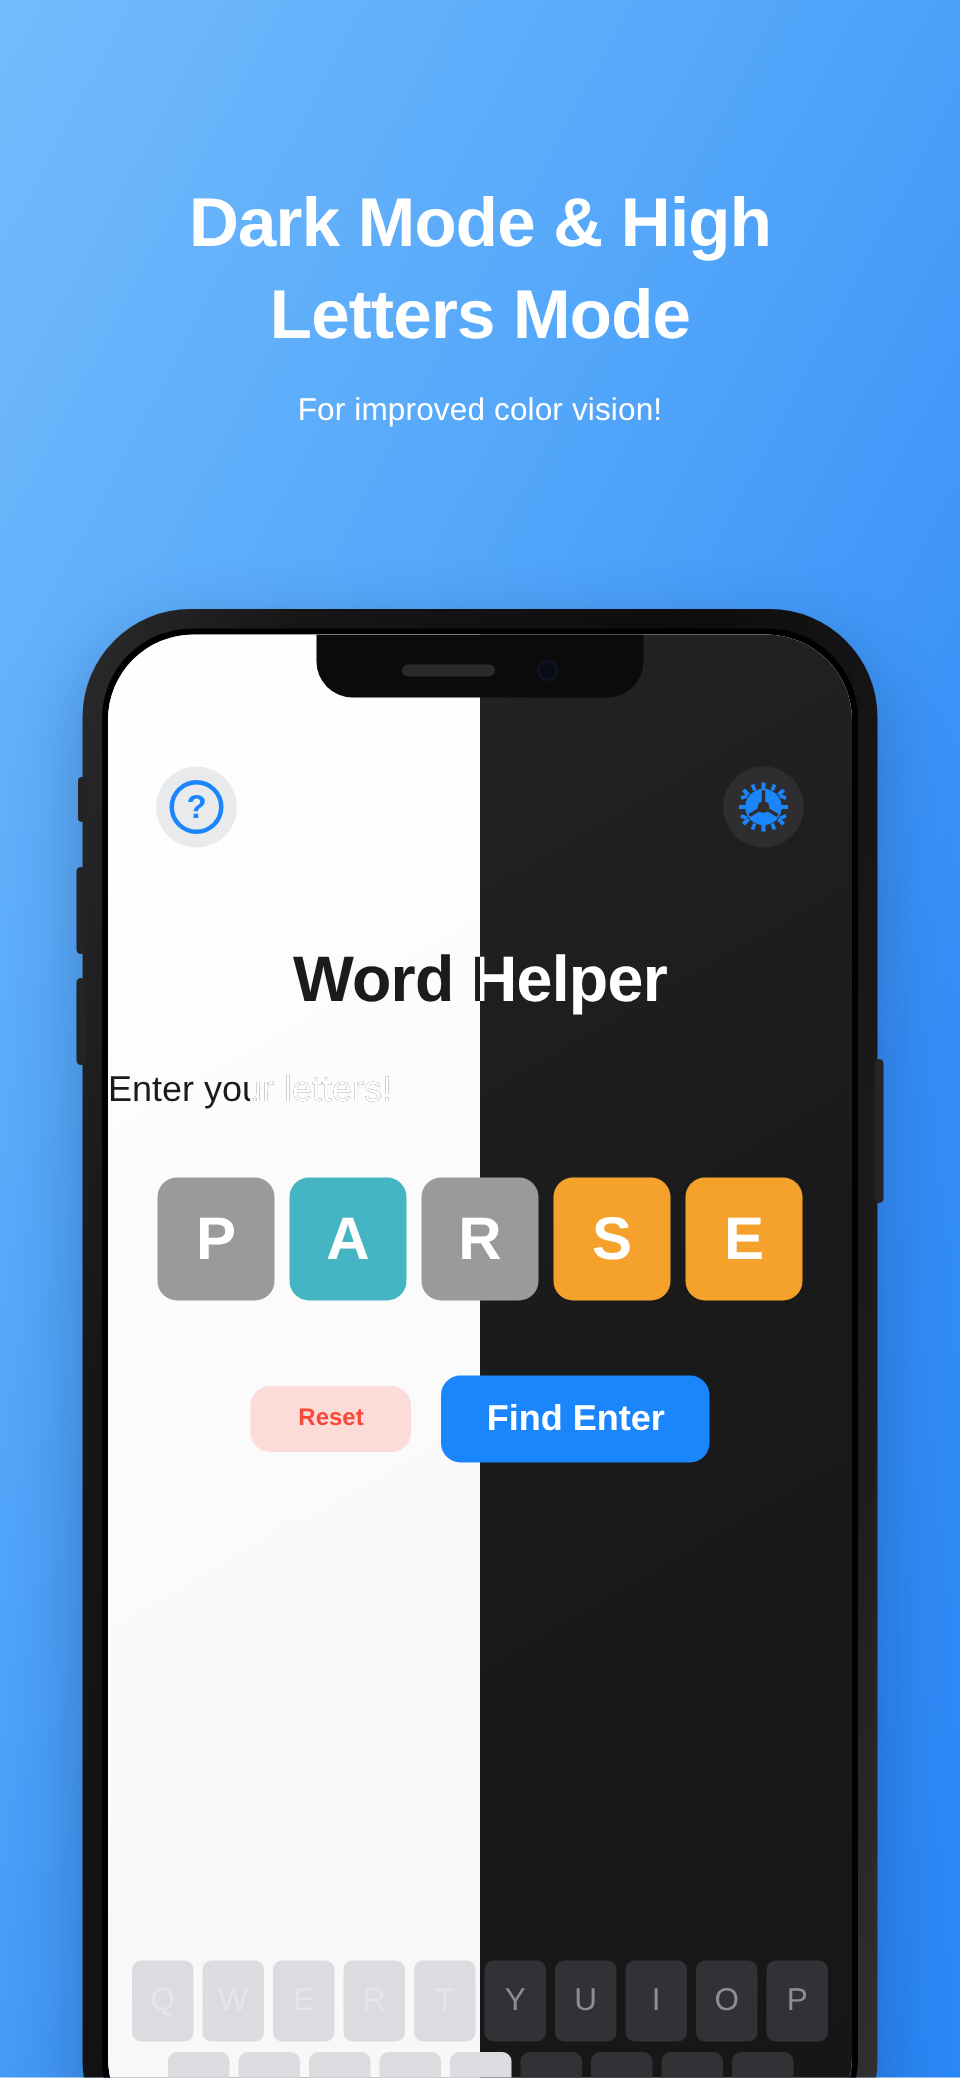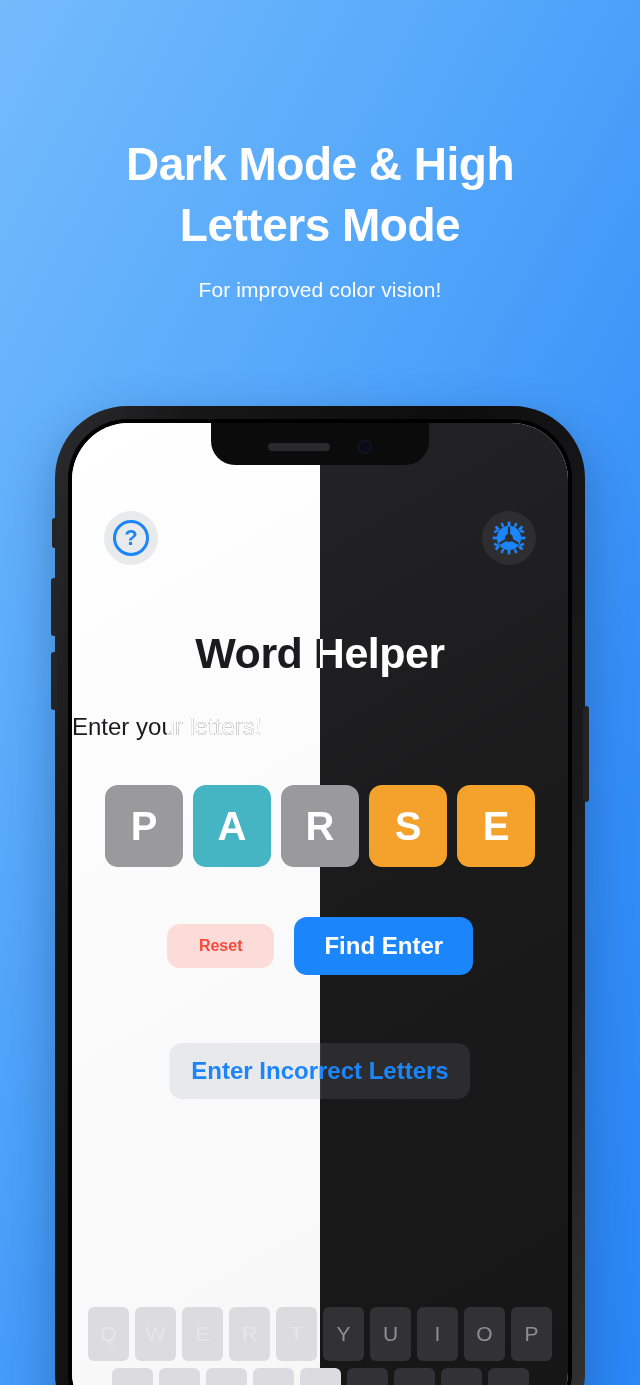--- a/index.html
+++ b/index.html
@@ -4,21 +4,21 @@
 <style>
   * { margin:0; padding:0; box-sizing:border-box; }
   html,body { width:640px; height:1385px; overflow:hidden; }
   body {
     font-family:"Liberation Sans", sans-serif;
     background:linear-gradient(118deg, #74bbfc 0%, #55a8fa 35%, #358ef7 72%, #2a87f6 100%);
     position:relative;
   }
 
   
-  .promo { position:absolute; top:16px; left:0; width:640px; text-align:center; }
+  .promo { position:absolute; top:0; left:0; width:640px; text-align:center; }
   .promo-title {
     margin-top:118px;
     font-size:46px;
     font-weight:bold;
     color:#ffffff;
     line-height:1.33;
     letter-spacing:-0.5px;
   }
   .promo-sub {
     margin-top:22px;
@@ -275,27 +275,20 @@
           <div class="tile" style="background: rgb(154, 154, 156);">R</div>
           <div class="tile" style="background: rgb(245, 162, 45);">S</div>
           <div class="tile" style="background: rgb(245, 162, 45);">E</div>
         </div>
 
         <div class="actions">
           <div class="btn-reset">Reset</div>
           <div class="btn-find">Find Enter</div>
         </div>
 
-        <div class="btn-incorrect">
-          <span class="bgsplit">
-              <i class="l"></i>
-              <i class="r"></i>
-            </span>
-          <span class="lbl">Enter Incorrect Letters</span>
-        </div>
 
       </div>
 
       <div class="keyboard">
         <div class="kb-row">
           <span class="kb-half kb-split-l">
             <span class="key">Q</span>
             <span class="key">W</span>
             <span class="key">E</span>
             <span class="key">R</span>

